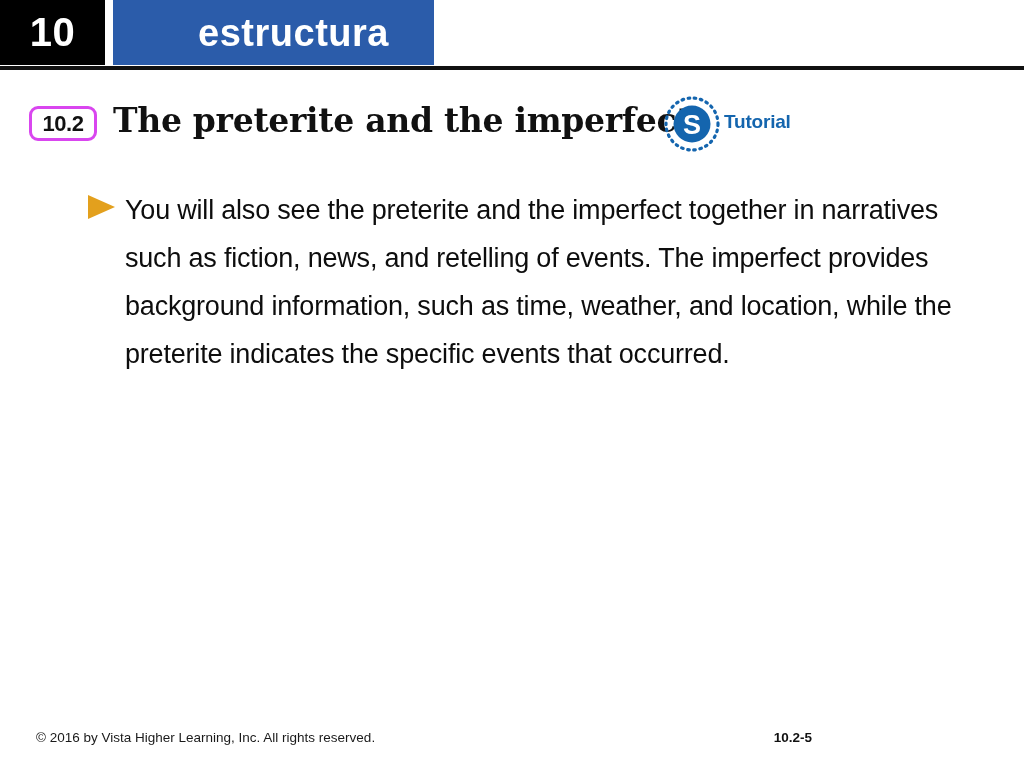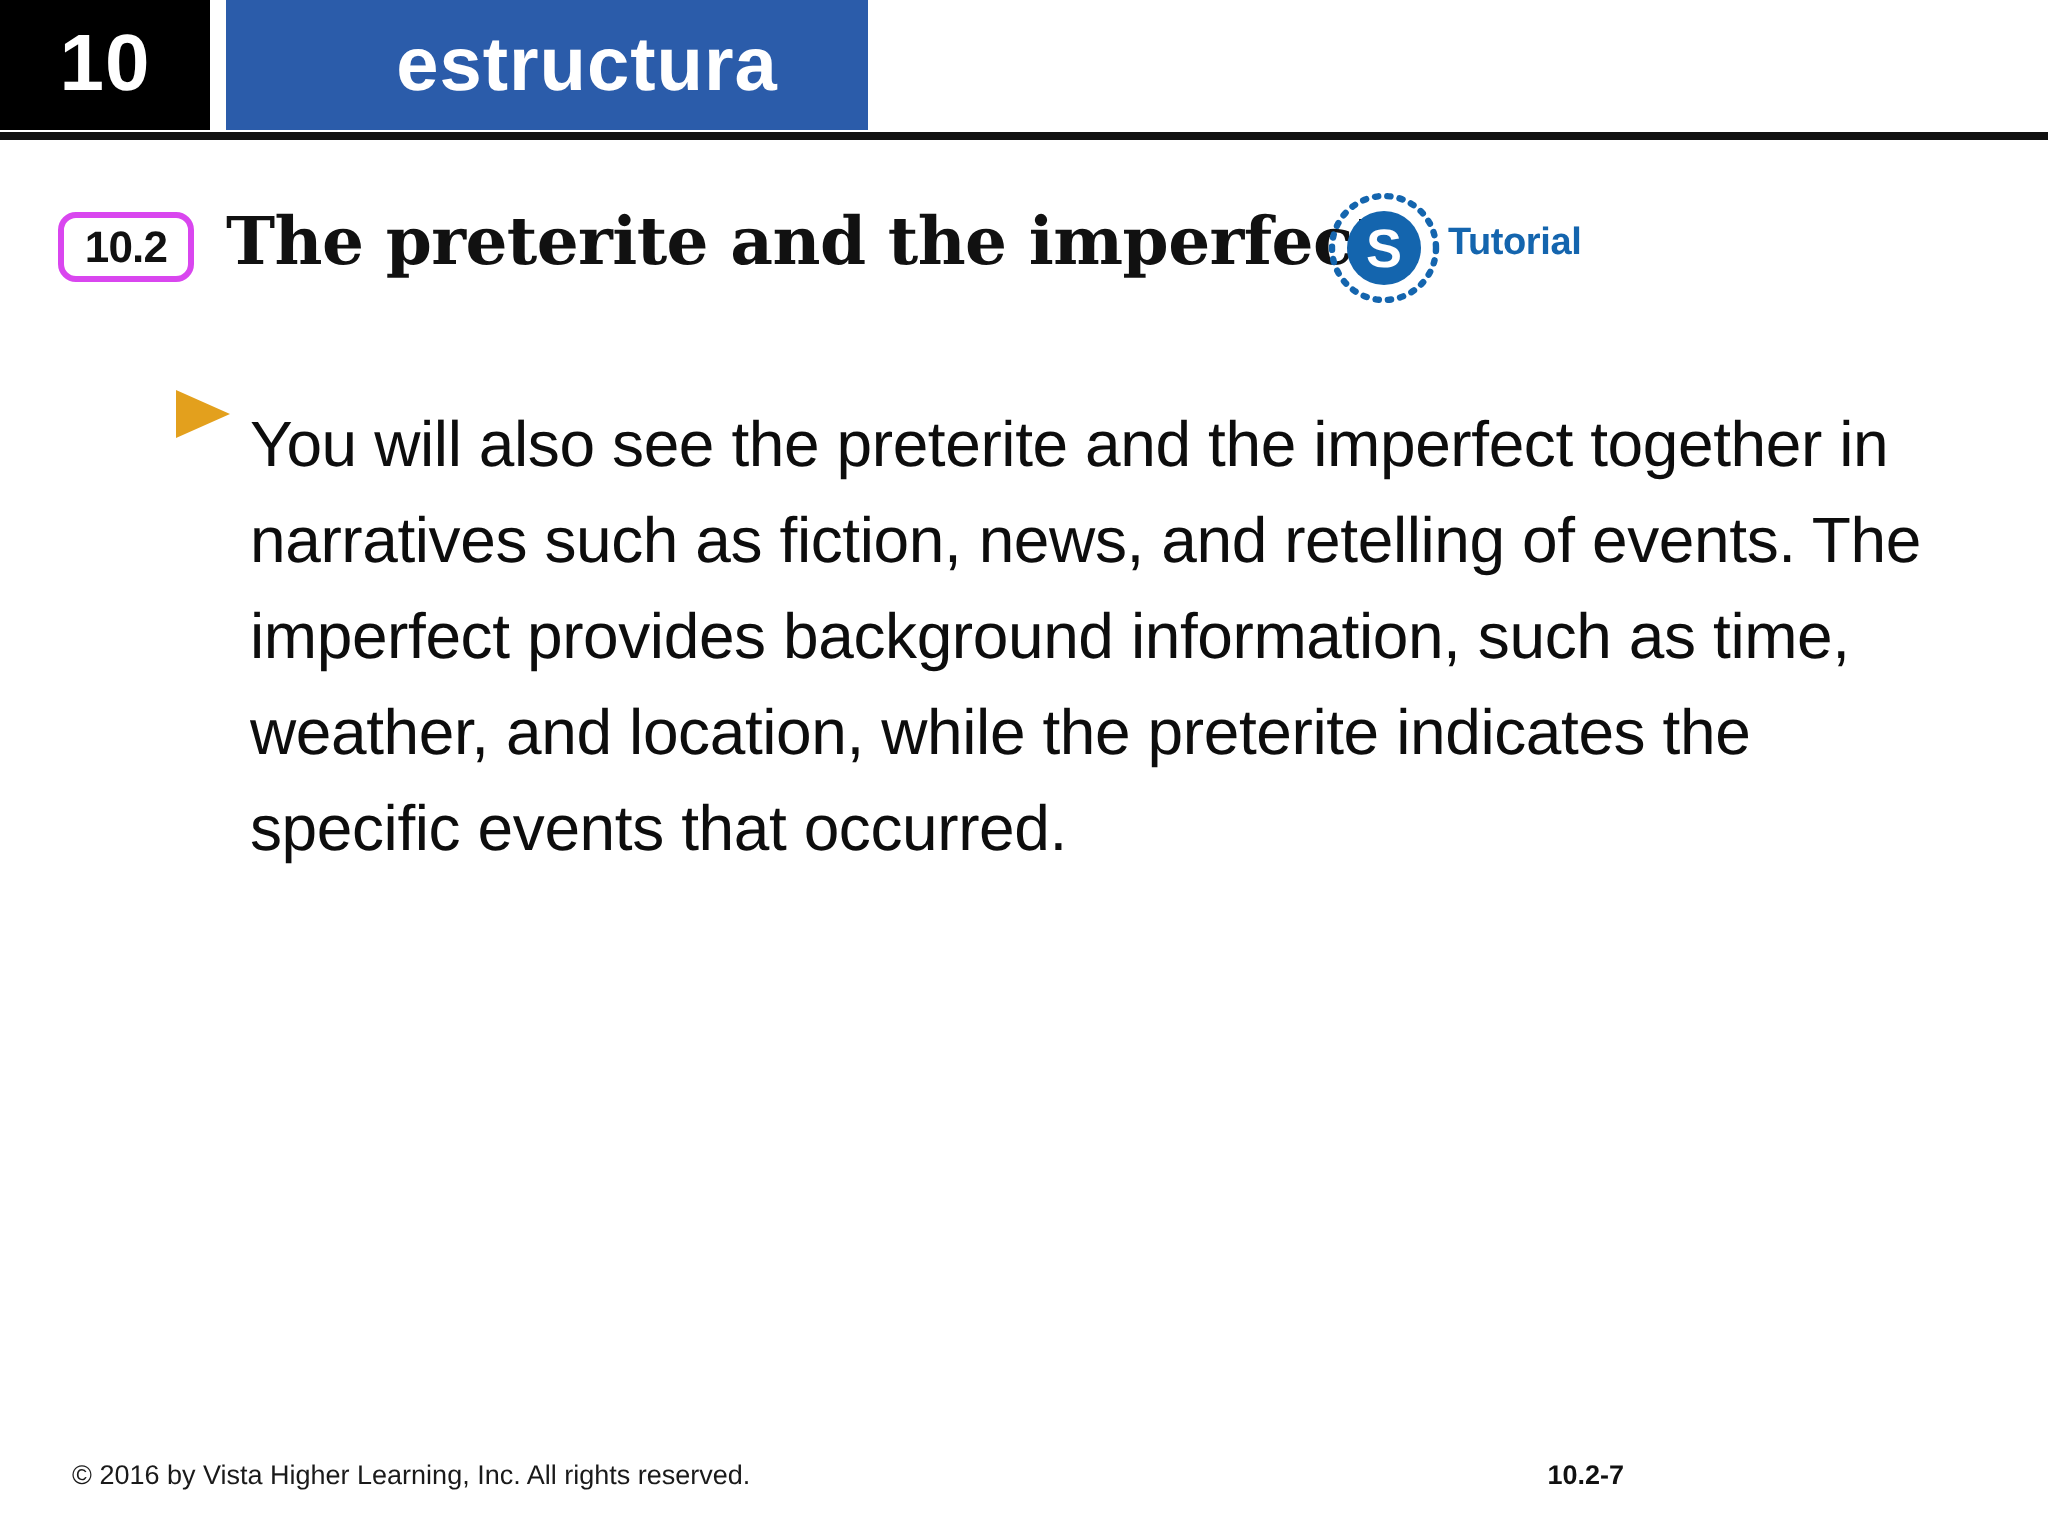--- a/index.html
+++ b/index.html
@@ -167,26 +167,26 @@
     top: 9px;
     width: 0;
     height: 0;
     border-left: 27px solid #e3a01d;
     border-top: 12px solid transparent;
     border-bottom: 12px solid transparent;
   }
   #bullet-text {
     position: absolute;
     left: 39px;
-    top: 12px;
+    top: 0;
     width: 855px;
     color: #0d0d0d;
     font-family: "Liberation Sans", sans-serif;
     font-weight: normal;
-    font-size: 32px;
+    font-size: 27px;
     line-height: 48px;
     letter-spacing: -0.2px;
   }
 
   
   #footer {
     position: absolute;
     left: 0;
     top: 726px;
     width: 836px;
@@ -243,14 +243,14 @@
 
 <div id="body-content">
   <div class="bullet-row">
     <div id="bullet-marker"></div>
     <div id="bullet-text">You will also see the preterite and the imperfect together in narratives such as fiction, news, and retelling of events. The imperfect provides background information, such as time, weather, and location, while the preterite indicates the specific events that occurred.</div>
   </div>
 </div>
 
 <div id="footer">
   <div id="footer-copyright">© 2016 by Vista Higher Learning, Inc. All rights reserved.</div>
-  <div id="footer-page-number">10.2-7</div>
+  <div id="footer-page-number">10.2-5</div>
 </div>
 
 </body></html>

